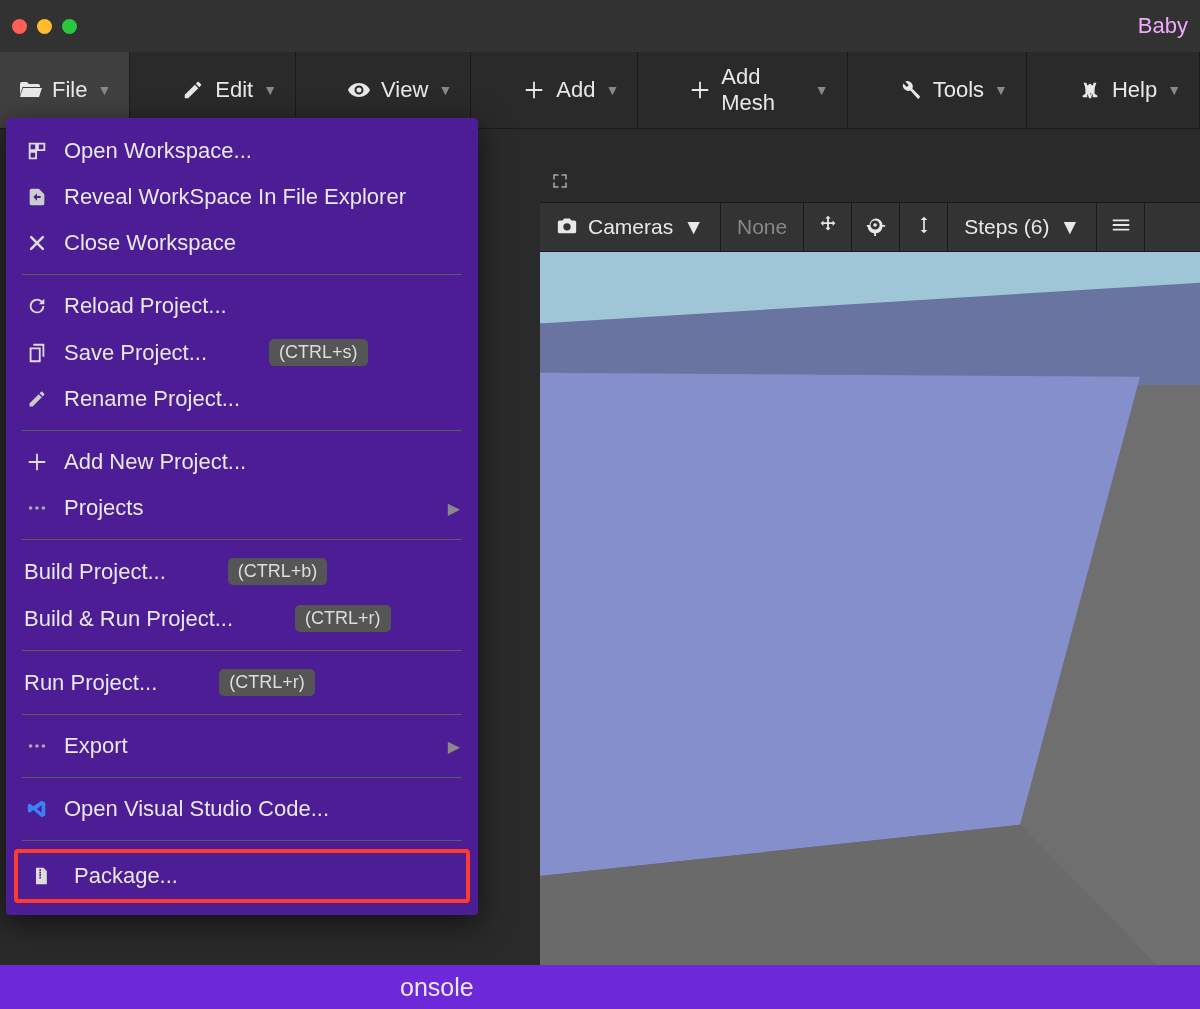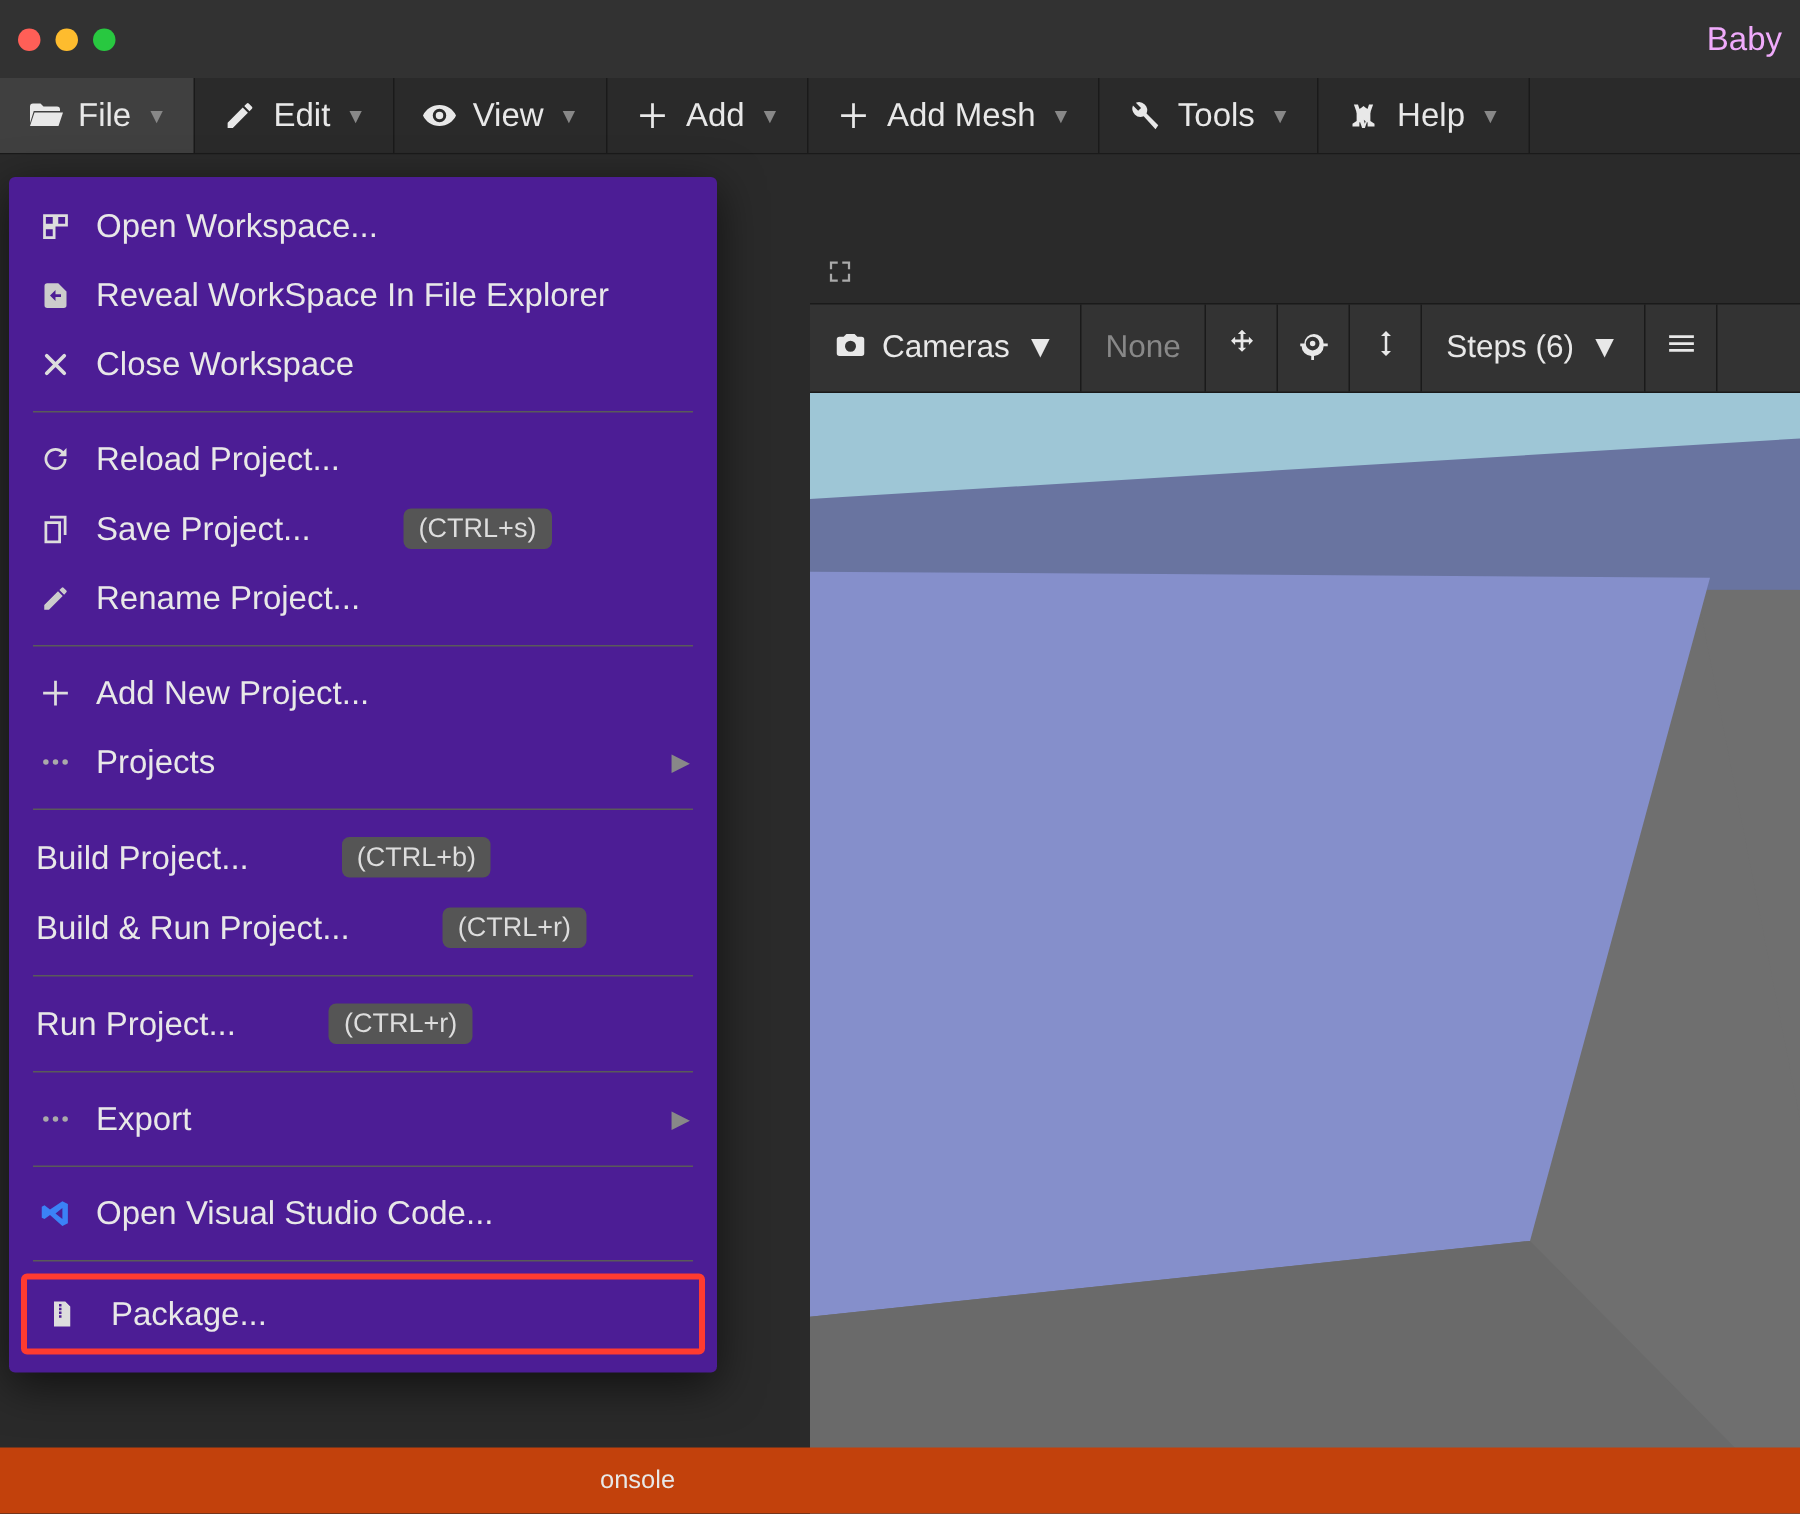--- a/index.html
+++ b/index.html
@@ -8,60 +8,60 @@
   
   .titlebar { height: 52px; background: #323232; display: flex; align-items: center; padding: 0 12px; }
   .traffic { display: flex; gap: 10px; }
   .tl { width: 15px; height: 15px; border-radius: 50%; }
   .tl.red { background: #ff5f57; }
   .tl.yellow { background: #febc2e; }
   .tl.green { background: #28c840; }
   .titlebar .title { margin-left: auto; font-size: 22px; color: #f0abfc; font-weight: 500; text-align: right; }
 
   
-  .menubar { display: flex; background: #2a2a2a; border-bottom: 1px solid #1a1a1a; }
+  .menubar { display: flex; background: #2a2a2a; border-bottom: 1px solid #1a1a1a; gap: 33px; }
   .menu-item { display: flex; align-items: center; gap: 10px; padding: 12px 18px; font-size: 22px; color: #e8e8e8; border-right: 1px solid #1a1a1a; cursor: pointer; }
   .menu-item.active { background: #404040; }
   .menu-item .chev { font-size: 14px; color: #888; }
   .mi-icon { width: 24px; height: 24px; display: inline-flex; align-items: center; justify-content: center; }
 
   
   .subbar { height: 50px; background: #2a2a2a; position: relative; }
 
   
   .main { display: flex; position: absolute; top: 160px; left: 0; right: 0; bottom: 0; }
   .left-area { width: 540px; background: #2a2a2a; position: relative; }
   .right-area { flex: 1; display: flex; flex-direction: column; }
 
   
   .preview-header { display: flex; align-items: center; background: #2a2a2a; }
   .fullscreen-btn { width: 40px; height: 42px; display: flex; align-items: center; justify-content: center; color: #aaa; }
   .preview-tab { background: #3a3a3a; padding: 10px 22px; font-size: 22px; color: #e8e8e8; border-right: 1px solid #1a1a1a; }
   
-  .preview-toolbar { display: flex; align-items: center; background: #333; border-top: 1px solid #1a1a1a; border-bottom: 1px solid #1a1a1a; height: 60px; }
+  .preview-toolbar { display: flex; align-items: center; background: #333; border-top: 1px solid #1a1a1a; border-bottom: 1px solid #1a1a1a; height: 50px; }
   .pt-item { display: flex; align-items: center; gap: 10px; padding: 0 16px; font-size: 21px; color: #e8e8e8; height: 100%; border-right: 1px solid #1a1a1a; cursor: pointer; }
   .pt-item.dim { color: #888; }
   .pt-icon-only { width: 48px; justify-content: center; padding: 0; }
 
   .viewport { flex: 1; position: relative; overflow: hidden; background: linear-gradient(to bottom, #a0c8d8 0%, #a0c8d8 8%, #6c7aa8 8%, #6c7aa8 18%, #707070 18%, #707070 100%); }
   .viewport svg { position: absolute; top: 0; left: 0; width: 100%; height: 100%; }
 
   
   .dropdown { position: absolute; top: 118px; left: 6px; width: 472px; background: #4c1d95; border-radius: 4px; box-shadow: 0 8px 30px rgba(0,0,0,0.6); z-index: 1000; padding: 10px 0; }
   .dd-item { display: flex; align-items: center; gap: 14px; padding: 10px 18px; font-size: 22px; color: #e8e8e8; cursor: pointer; position: relative; }
   .dd-sep { height: 1px; background: #5a5a5a; margin: 8px 16px; }
   .dd-icon { width: 26px; height: 26px; display: inline-flex; align-items: center; justify-content: center; flex-shrink: 0; }
   .dd-shortcut { background: #555; font-size: 18px; padding: 3px 10px; border-radius: 5px; color: #ddd; margin-left: 48px; }
   .dd-arrow { margin-left: auto; color: #888; font-size: 16px; }
   .dd-item.no-icon { padding-left: 18px; }
   .highlight-box { border: 4px solid #ff3b30; border-radius: 4px; margin: 2px 8px; padding: 4px 6px; }
   .highlight-box .dd-item { padding: 6px 4px; gap: 20px; }
 
   
-  .bottombar { position: absolute; bottom: 0; left: 0; right: 0; height: 44px; background: #c2410c; display: flex; align-items: center; font-size: 17px; color: #e8e8e8; padding-left: 400px; }
+  .bottombar { position: absolute; bottom: 0; left: 0; right: 0; height: 44px; background: #6d28d9; display: flex; align-items: center; font-size: 25px; color: #e8e8e8; padding-left: 400px; }
 
   svg { fill: currentColor; }
 </style>
 </head>
 <body>
 
 <div class="titlebar">
   <div class="traffic">
     <div class="tl red"></div>
     <div class="tl yellow"></div>

